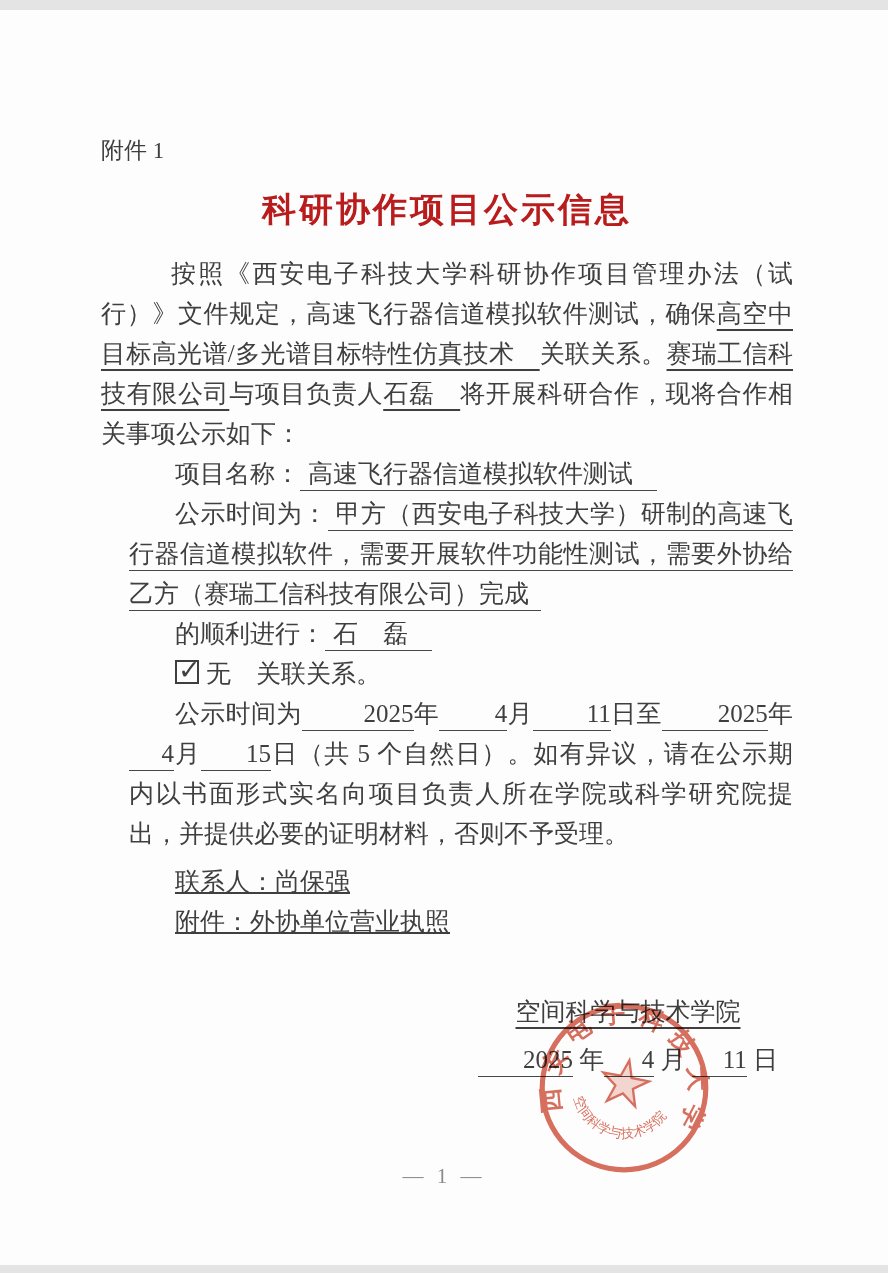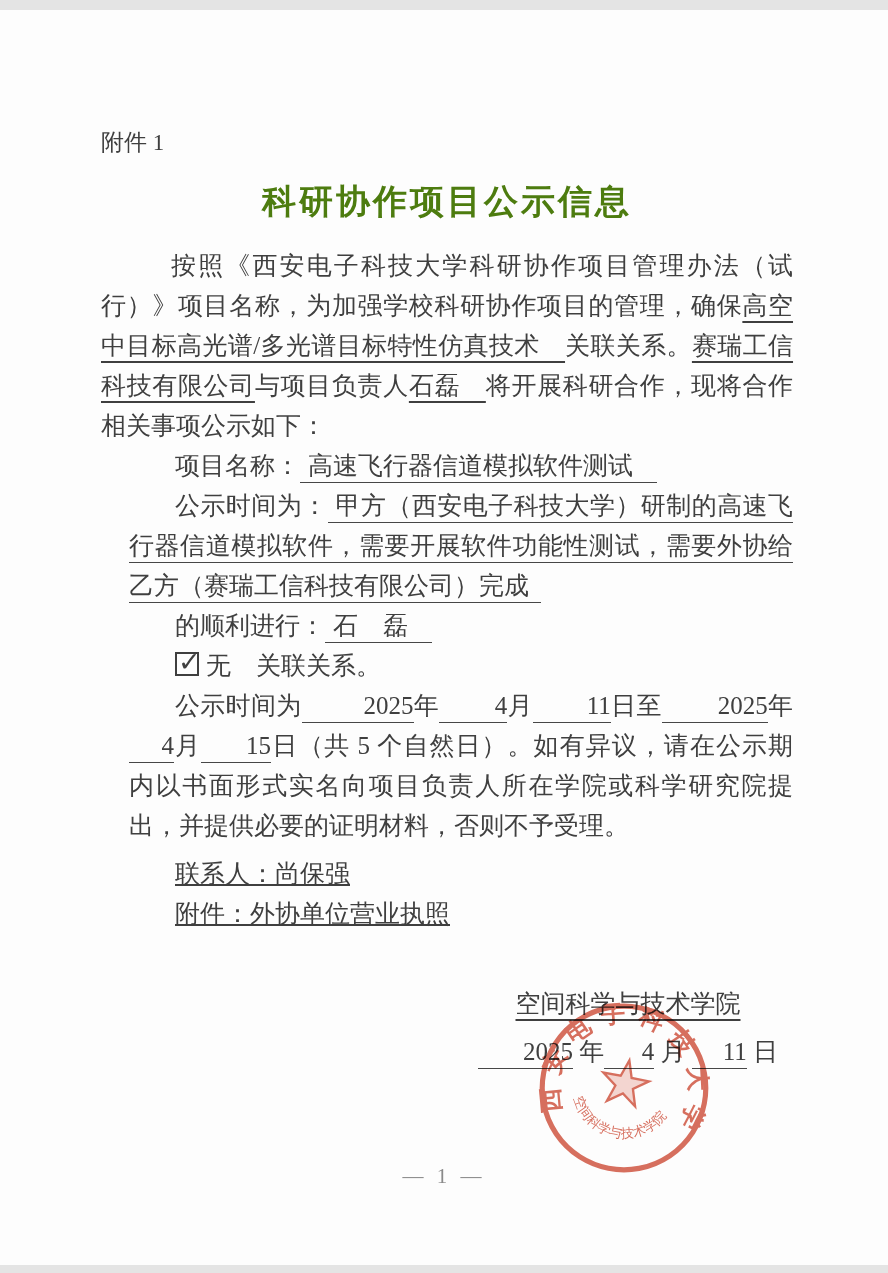--- a/index.html
+++ b/index.html
@@ -5,25 +5,25 @@
   html,body{margin:0;padding:0;background:#ffffff;}
   .page{
     position:relative;width:888px;height:1273px;margin:0 auto;
     background:#fdfdfd;overflow:hidden;
     font-family:"Liberation Serif","DejaVu Serif",serif;
     color:#3f3f3f;
   }
   .edge{position:absolute;left:0;right:0;background:#e4e4e4;}
   .edge-top{top:0;height:10px;}
   .edge-bottom{bottom:0;height:8px;}
-  .content{position:absolute;left:101px;top:8px;width:692px;}
+  .content{position:absolute;left:101px;top:16px;width:692px;}
   .attachment{margin-top:122px;font-size:23px;line-height:26px;}
   .title{
     margin:26px 0 0 0;text-align:center;font-size:34px;font-weight:bold;
-    color:#4d7c0f;letter-spacing:3px;line-height:40px;
+    color:#b91c1c;letter-spacing:3px;line-height:40px;
   }
   p{margin:0;font-size:25px;line-height:40px;text-align:justify;}
   .intro{margin-top:24px;}
   .indent-3{text-indent:70px;}
   .indent-2{text-indent:46px;margin-left:28px;}
   .u{
     text-decoration:underline;
     text-decoration-thickness:1.5px;
     text-underline-offset:7px;
   }
@@ -67,21 +67,21 @@
 <body>
 
 <div class="page">
   <div class="edge edge-top"></div>
 
   <div class="content">
     <div class="attachment">附件 1</div>
 
     <h1 class="title">科研协作项目公示信息</h1>
 
-    <p class="intro indent-3"><span>按照《西安电子科技大学科研协作项目管理办法（试行）》项目名称，为加强学校科研协作项目的管理，确保</span><span class="u">高空中目标高光谱/多光谱目标特性仿真技术　</span><span>关联关系。</span><span class="u">赛瑞工信科技有限公司</span><span>与项目负责人</span><span class="u">石磊　</span><span>将开展科研合作，现将合作相关事项公示如下：</span></p>
+    <p class="intro indent-3"><span>按照《西安电子科技大学科研协作项目管理办法（试行）》文件规定，高速飞行器信道模拟软件测试，确保</span><span class="u">高空中目标高光谱/多光谱目标特性仿真技术　</span><span>关联关系。</span><span class="u">赛瑞工信科技有限公司</span><span>与项目负责人</span><span class="u">石磊　</span><span>将开展科研合作，现将合作相关事项公示如下：</span></p>
 
     <p class="indent-2"><span>项目名称：</span><span class="uline">高速飞行器信道模拟软件测试</span></p>
 
     <p class="indent-2"><span>公示时间为：</span><span class="uline coop">甲方（西安电子科技大学）研制的高速飞行器信道模拟软件，需要开展软件功能性测试，需要外协给乙方（赛瑞工信科技有限公司）完成</span></p>
 
     <p class="indent-2"><span>的顺利进行：</span><span class="uline">石　磊</span></p>
 
     <p class="indent-2"><span class="cb"><span class="ck">✓</span></span><span>无　关联关系。</span></p>
 
     <p class="indent-2"><span>公示时间为</span><span class="blank bw112">2025</span><span>年</span><span class="blank bw68">4</span><span>月</span><span class="blank bw78">11</span><span>日至</span><span class="blank bw106">2025</span><span>年</span><span class="blank bw45">4</span><span>月</span><span class="blank bw70">15</span><span>日（共 5 个自然日）。如有异议，请在公示期内以书面形式实名向项目负责人所在学院或科学研究院提出，并提供必要的证明材料，否则不予受理。</span></p>

